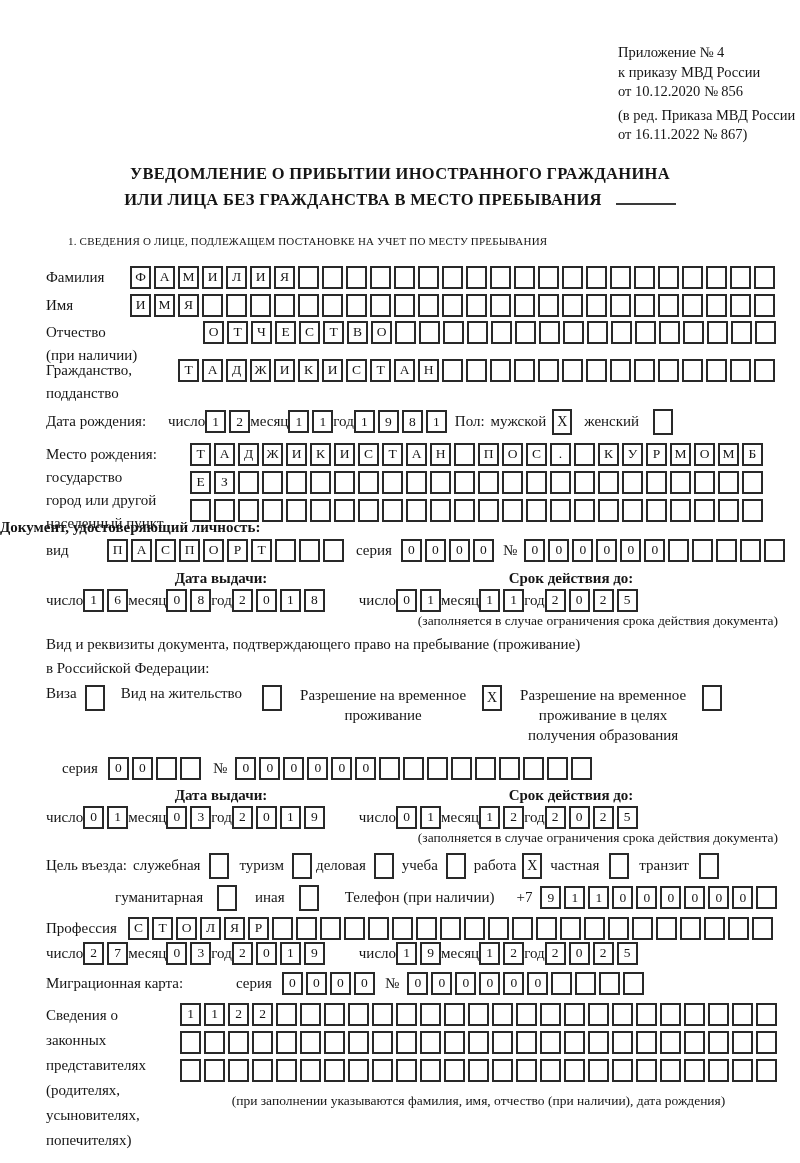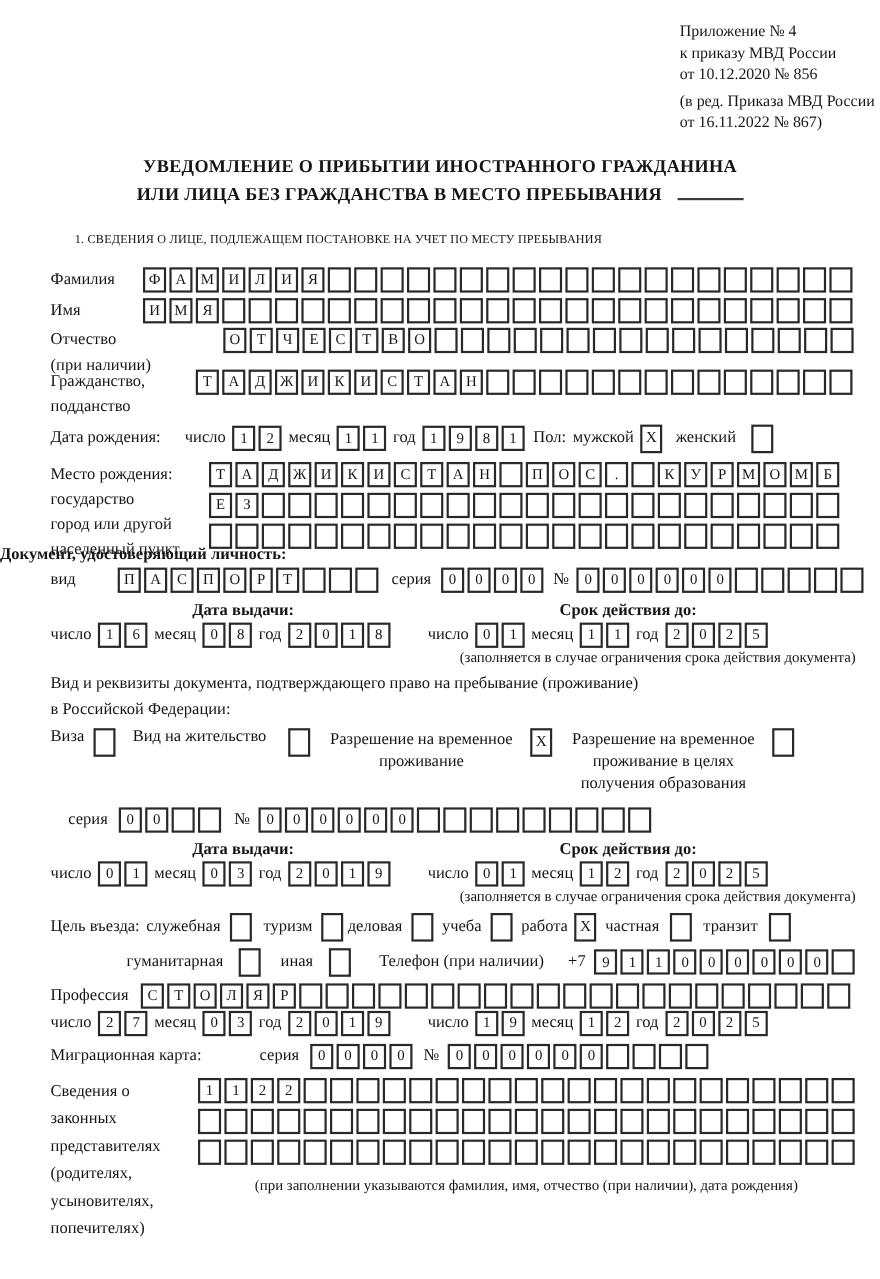--- a/index.html
+++ b/index.html
@@ -2,36 +2,36 @@
 <html><head>
 <meta charset="utf-8">
 <style>
   * { box-sizing: border-box; }
   body { margin:0; background:#9a9a9a; }
   .page {
     width:800px; height:1163px; margin:0 auto; background:#ffffff;
     font-family:"Liberation Serif","DejaVu Serif",serif; color:#151515;
     position:relative; overflow:hidden;
   }
-  .head-note { padding-top:20px; margin-left:618px; font-size:14.5px; line-height:19.5px; }
+  .head-note { padding-top:43px; margin-left:618px; font-size:14.5px; line-height:19.5px; }
   .hl.gap { margin-top:4px; }
   .forma { text-align:right; padding-right:36px; font-weight:bold; font-size:16px; margin-top:12px; letter-spacing:.5px; }
   .title { text-align:center; font-weight:bold; font-size:16.5px; line-height:26px; margin-top:16px; letter-spacing:.3px; }
   .title-blank { display:inline-block; width:60px; border-bottom:2.5px solid #3a3a3a; margin-left:14px; }
   .sec1 { margin:22px 8px 0 68px; font-weight:normal; font-size:11px; letter-spacing:.2px; }
 
   .frow { display:flex; align-items:center; margin-left:46px; margin-top:5px; }
   .frow.start { align-items:flex-start; }
   .lbl { font-size:15px; flex:0 0 auto; }
   .ml { white-space:pre-line; line-height:23px; }
   .boxrow { display:flex; gap:3px; flex:0 0 auto; }
   .cell { width:21px; height:23px; border:2px solid #292929; display:flex; align-items:center; justify-content:center; font-size:13.5px; background:#fff; flex:0 0 auto; }
   .cb { width:20px; height:26px; border:2px solid #292929; display:flex; align-items:center; justify-content:center; font-size:14px; background:#fff; flex:0 0 auto; }
   .stack { display:flex; flex-direction:column; gap:5px; flex:0 0 auto; }
-  .dg { display:flex; align-items:center; gap:6px; flex:0 0 auto;justify-content:flex-end; }
+  .dg { display:flex; align-items:center; gap:0; flex:0 0 auto;justify-content:flex-end; }
   .dlabels { display:flex; margin-left:46px; margin-top:8px; width:700px; font-size:15px;font-weight:bold; }
   .dlabels .half { flex:1; text-align:center; }
   .note-r { text-align:right; margin-right:22px; font-size:13.5px; margin-top:1px; }
   .doc-heading { text-align:left; font-weight:bold; font-size:15px; margin-top:-16px; }
   .intro { margin-left:46px; font-size:15px; line-height:22px; margin-top:4px;font-family:Liberation Serif, serif; }
   .optlbl-c { text-align:center; white-space:pre-line; line-height:20px; font-size:15px; flex:0 0 auto; }
   .note-c { font-size:13.5px; margin-top:6px; text-align:center; }
 </style>
 </head>
 <body>

